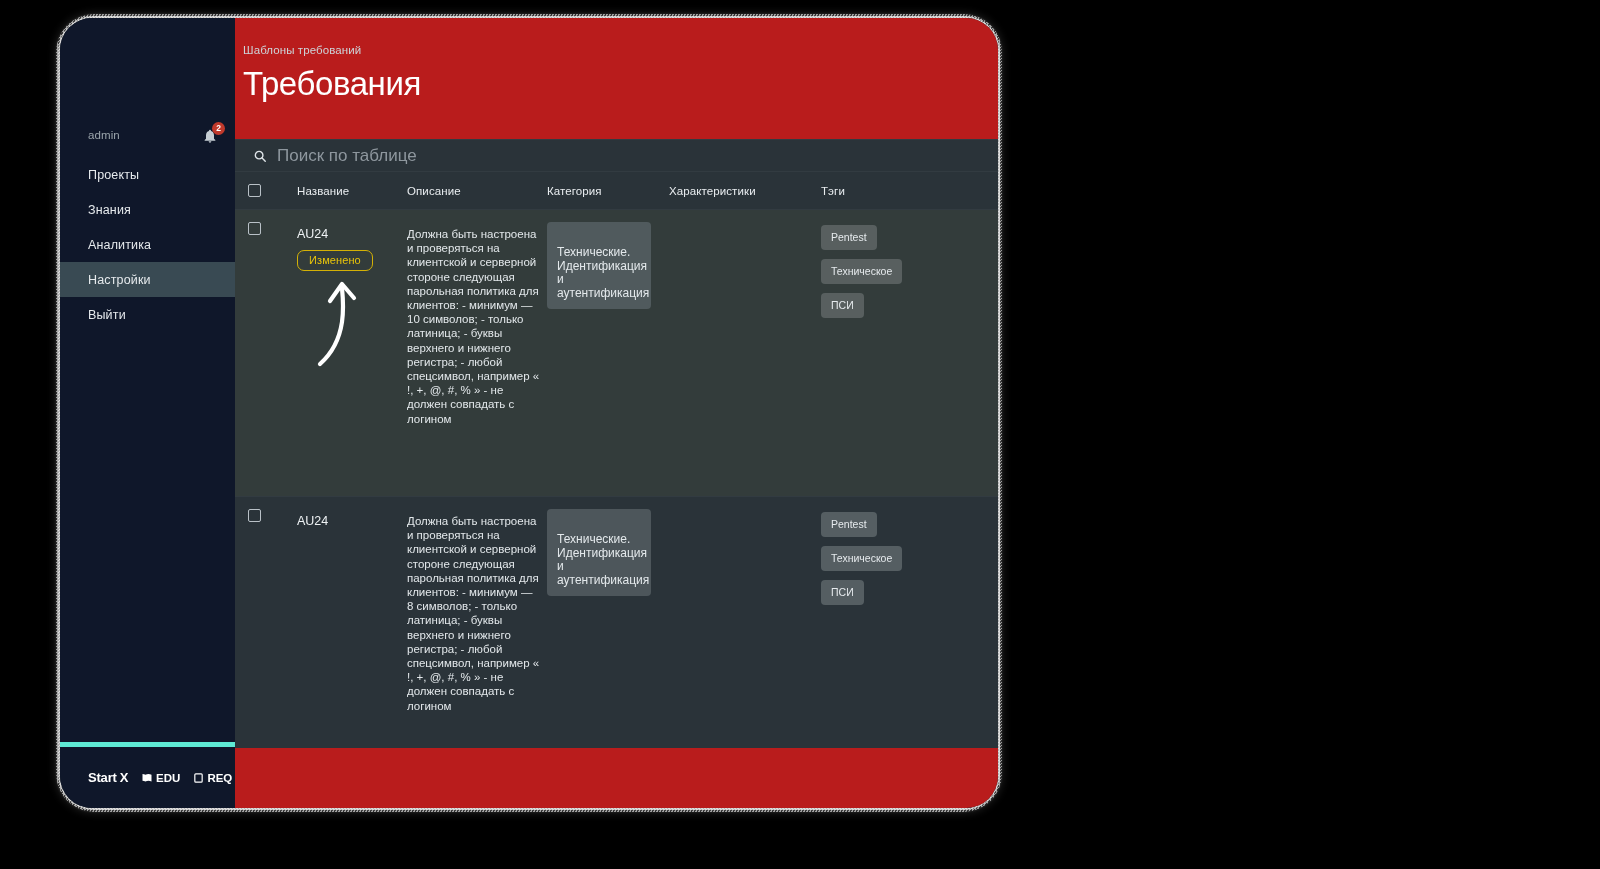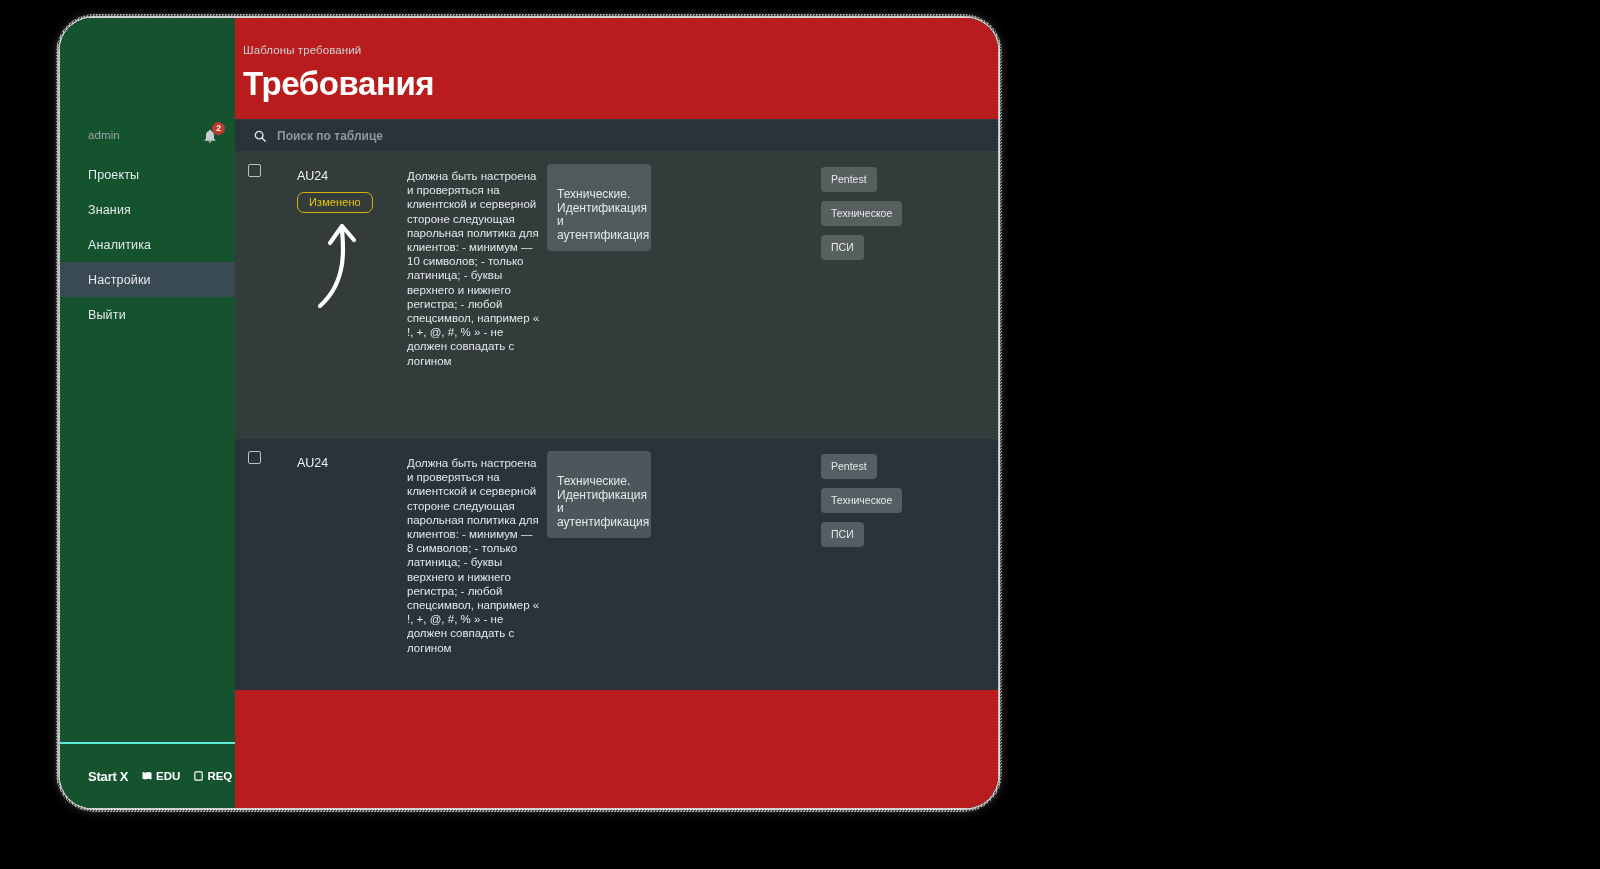--- a/index.html
+++ b/index.html
@@ -51,21 +51,21 @@
     border-radius: 32px;
     overflow: hidden;
     display: flex;
     background: #2a3339;
   }
 
   
   #sidebar {
     width: 175px;
     flex: 0 0 175px;
-    background: #14532d;
+    background: #0f172a;
     display: flex;
     flex-direction: column;
     position: relative;
   }
   .nav-spacer { height: 100px; }
 
   #user-row {
     height: 34px;
     display: flex;
     align-items: center;
@@ -107,21 +107,21 @@
   .nav-item.active { background: #394a53; }
   .nav-gap { height: 5px; }
 
   #sidebar-footer {
     margin-top: auto;
     height: 66px;
     display: flex;
     align-items: center;
     padding-left: 28px;
     gap: 13px;
-    border-top: 2px solid #5eead4;
+    border-top: 5px solid #5eead4;
   }
   .brand {
     color: #fff;
     font-size: 13px;
     font-weight: 700;
     letter-spacing: -0.2px;
     white-space: nowrap;
   }
   .brand .x { margin-left: 3px; }
   .minilink {
@@ -146,41 +146,40 @@
   #page-header { padding: 26px 0 0 8px; }
   #breadcrumb {
     color: #cdd4d9;
     font-size: 11.5px;
     padding-left: 0;
     letter-spacing: .1px;
   }
   #page-title {
     color: #ffffff;
     font-size: 33px;
-    font-weight: 700;
+    font-weight: 400;
     letter-spacing: -0.4px;
     margin-top: 9px;
-    margin-bottom: 16px;
+    margin-bottom: 36px;
   }
   #header-inner { padding-left: 0; }
 
   #search-bar {
     height: 33px;
     border-top: 1px solid #323b41;
     border-bottom: 1px solid #323b41;
     display: flex;
     align-items: center;
     gap: 10px;
     padding-left: 18px;
     background: #2a3339;
   }
   #search-placeholder {
     color: #8e979e;
-    font-size: 12px;
-    font-weight: bold;
+    font-size: 17px;
   }
 
   
   #table-head {
     display: flex;
     align-items: center;
     height: 38px;
     background: #2a3339;
     border-bottom: 1px solid #323b41;
   }
@@ -374,20 +373,30 @@
     </div>
 
     <div id="search-bar">
       <svg width="14" height="14" viewBox="0 0 24 24" fill="none" stroke="#dfe5e9" stroke-width="2.4">
         <circle cx="10.5" cy="10.5" r="6.5"></circle>
           <line x1="15.6" y1="15.6" x2="21" y2="21" stroke-linecap="round"></line>
       </svg>
       <span id="search-placeholder">Поиск по таблице</span>
     </div>
 
+    <div id="table-head">
+      <div class="col-cb">
+        <div class="cb"></div>
+      </div>
+      <div class="col-name th">Название</div>
+      <div class="col-desc th">Описание</div>
+      <div class="col-cat th">Категория</div>
+      <div class="col-char th">Характеристики</div>
+      <div class="col-tags th">Тэги</div>
+    </div>
 
     <div id="rows-area">
 
       <div class="row row-1">
         <div class="col-cb">
           <div class="cb"></div>
         </div>
         <div class="col-name">
           <div class="cell-name">AU24</div>
           <div class="badge-changed">Изменено</div>

